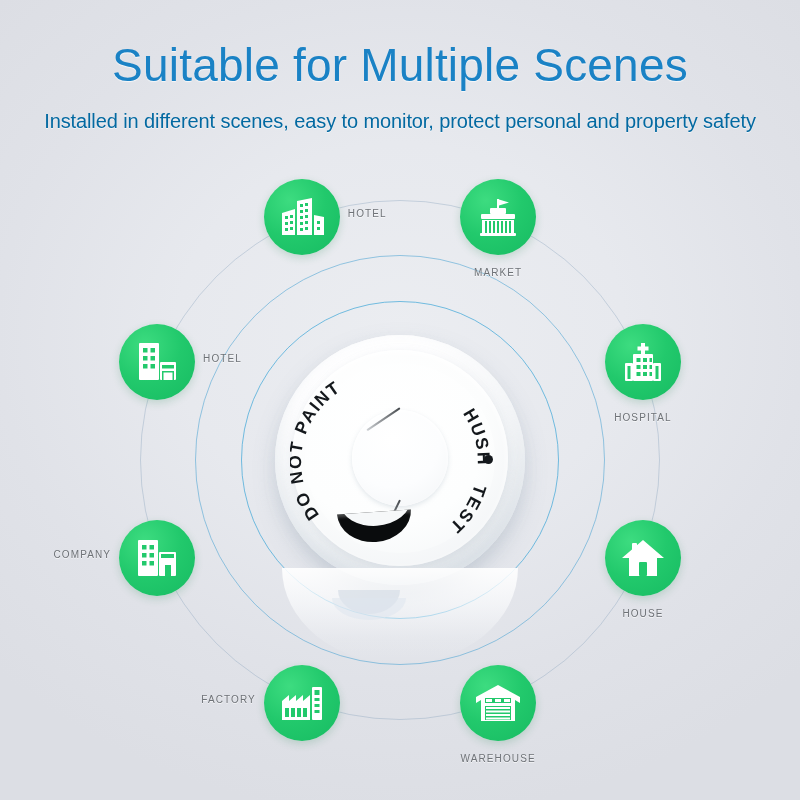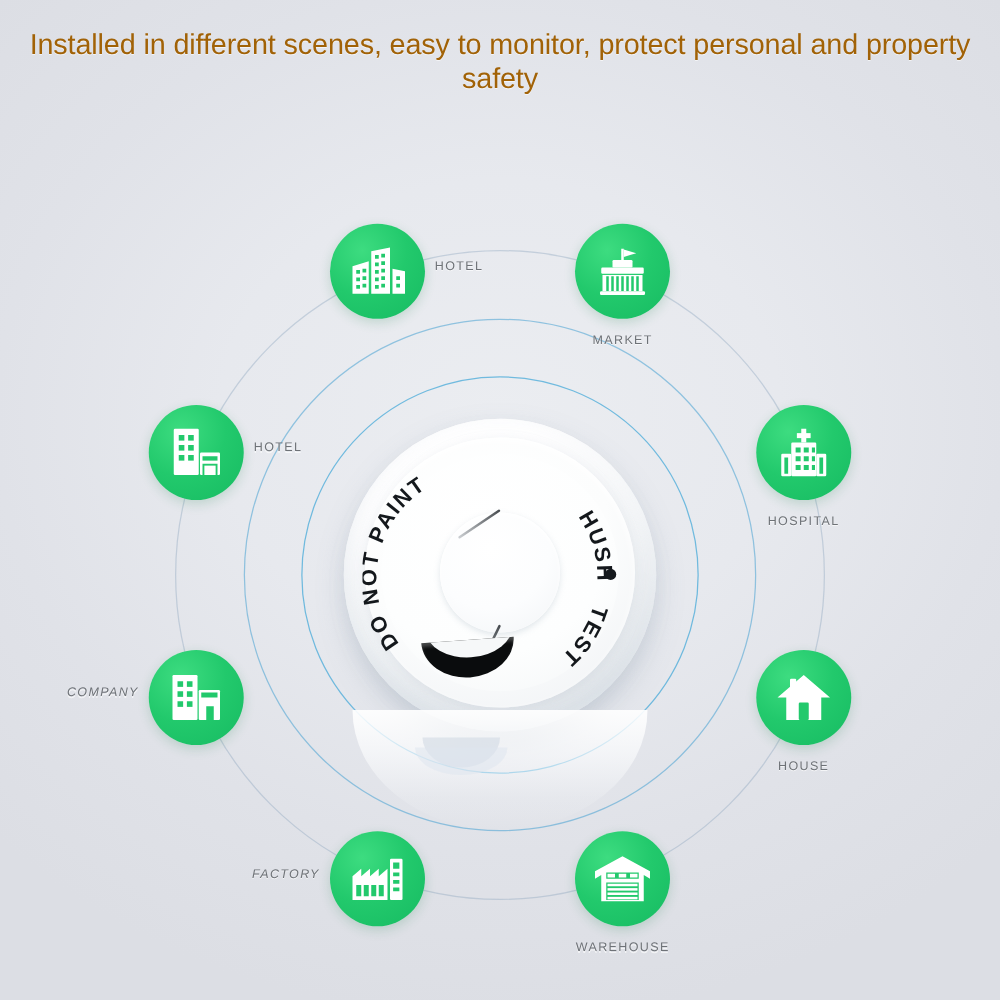--- a/index.html
+++ b/index.html
@@ -17,22 +17,22 @@
   #title {
     font-size:46px;
     font-weight:400;
     color:#1a82c5;
     letter-spacing:0.2px;
     margin-top:42px;
     line-height:1;
     text-shadow:0 1px 1px rgba(255,255,255,.75);
   }
   #subtitle {
-    font-size:23px;
-    color:#a16207;
+    font-size:20px;
+    color:#0369a1;
     margin-top:22px;
     letter-spacing:-0.1px;
     text-shadow:0 1px 0 rgba(255,255,255,.6);
   }
 
   
   .ring { position:absolute; border-radius:50%; left:50%; top:50%; transform:translate(-50%,-50%); }
   #ring-outer { width:520px; height:520px; border:1px solid rgba(140,165,190,.40); }
   #ring-mid   { width:410px; height:410px; border:1px solid rgba(70,160,210,.55); }
   #ring-inner { width:318px; height:318px; border:1.5px solid rgba(60,165,215,.70); }
@@ -51,21 +51,21 @@
   .bubble svg { display:block; }
   .lbl {
     position:absolute;
     font-size:10px;
     letter-spacing:1.1px;
     color:#6e7277;
     white-space:nowrap;
     text-shadow:0 1px 0 rgba(255,255,255,.65);
   }
   .lbl-r  { left:46px;  top:-9px; }
-  .lbl-l  { right:46px; top:-9px;font-style:italic; }
+  .lbl-l  { right:46px; top:-9px; }
   .lbl-b  { left:50%; transform:translateX(-50%); top:50px; }
 
   
   #detector {
     position:absolute; left:400px; top:460px;
     width:0; height:0;
   }
   #det-shadow {
     position:absolute; left:-128px; top:-120px;
     width:256px; height:250px; border-radius:50%;
@@ -154,20 +154,21 @@
     content:""; position:absolute; left:50px; top:30px;
     width:74px; height:22px;
     border-radius:0 0 50% 50% / 0 0 100% 100%;
     background:rgba(222,230,238,.55);
   }
 </style>
 </head>
 <body>
 
 <div id="header">
+  <div id="title">Suitable for Multiple Scenes</div>
   <div id="subtitle">Installed in different scenes, easy to monitor, protect personal and property safety</div>
 </div>
 
 <div class="ring" id="ring-outer" style="top:460px"></div>
 <div class="ring" id="ring-mid" style="top:460px"></div>
 <div class="ring" id="ring-inner" style="top:460px"></div>
 
 <div id="wheel">
     <div class="node" style="left: -242.922px; top: 98.1469px;">
       <div class="bubble">

